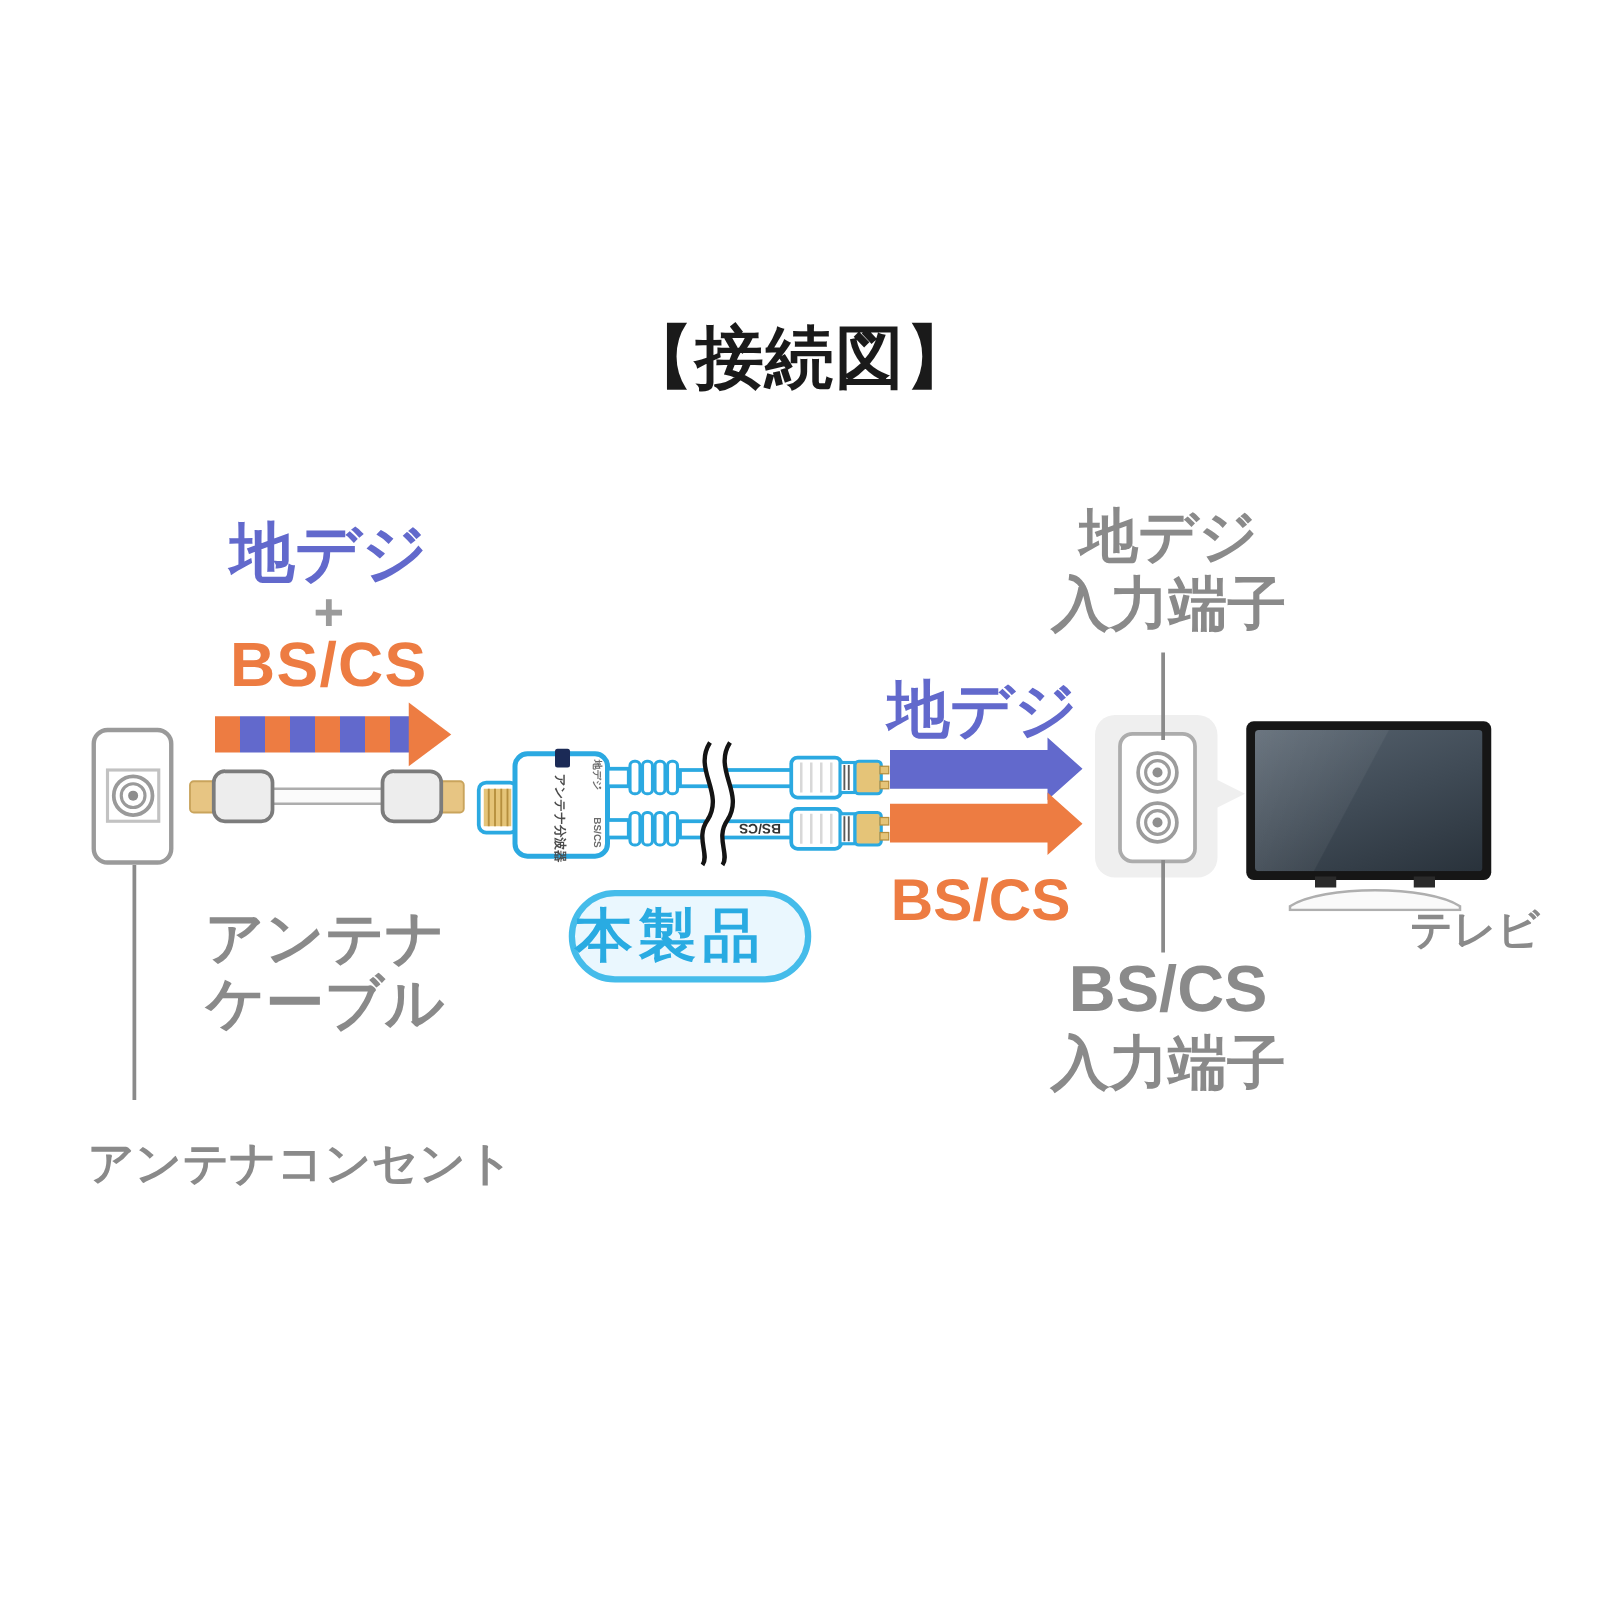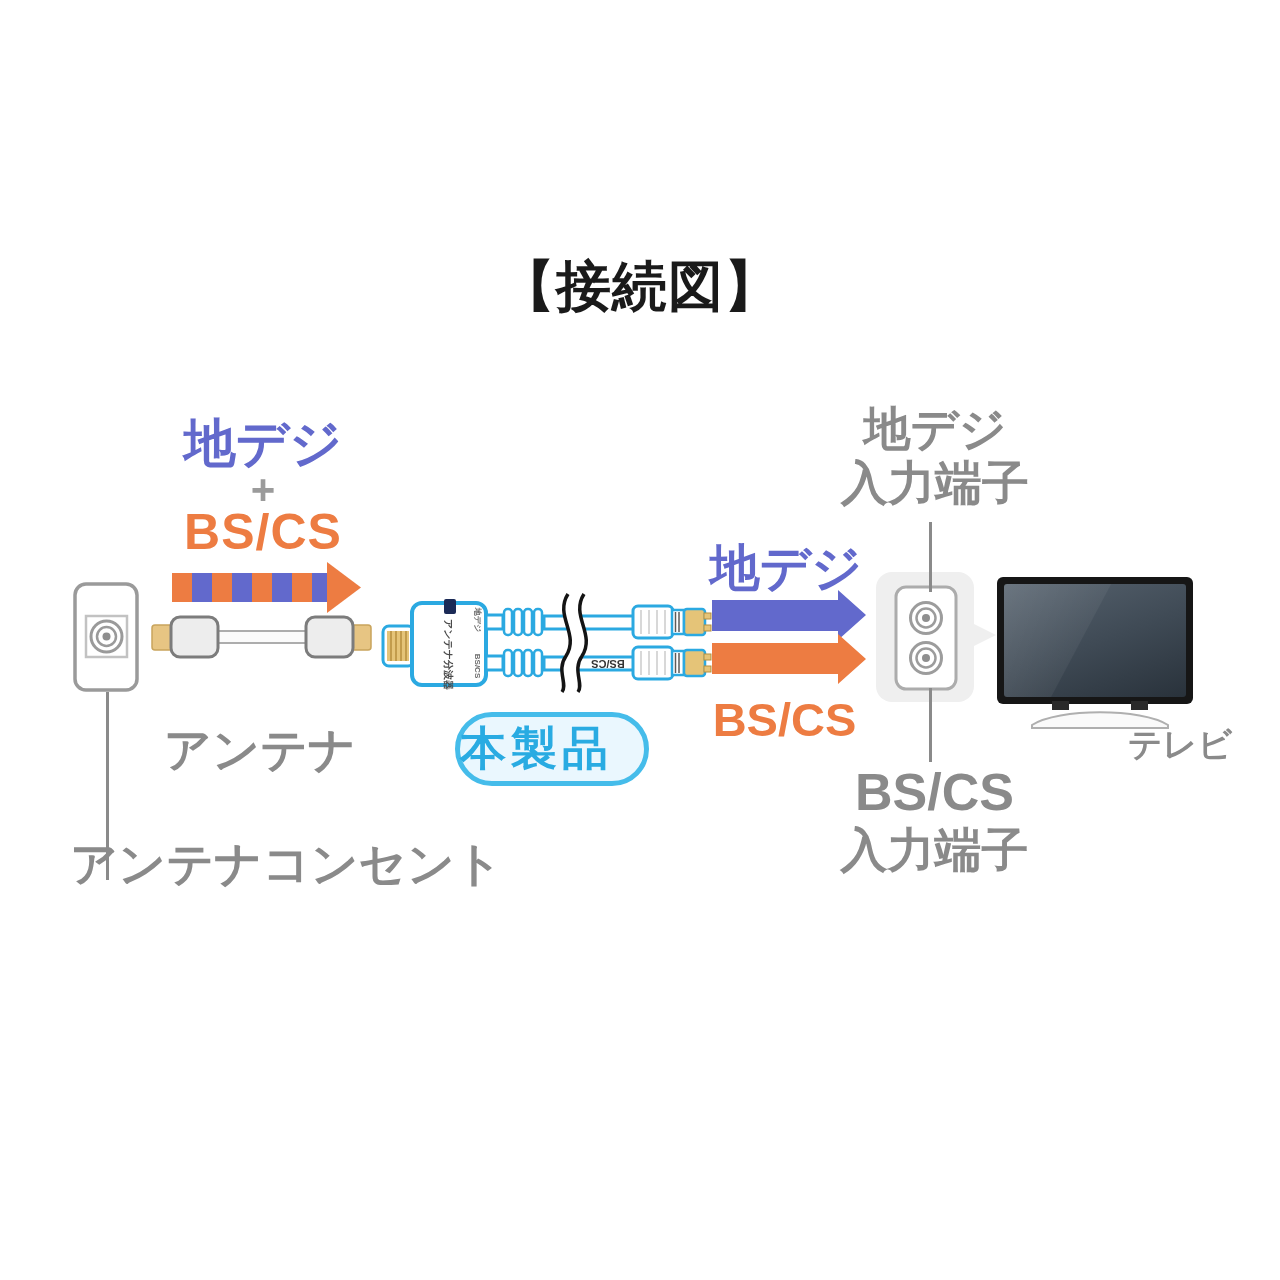--- a/index.html
+++ b/index.html
@@ -140,24 +140,25 @@
     <g transform="rotate(180 228 75.5)">
       <text x="228" y="79.5" font-size="11" font-weight="bold" fill="#333333" text-anchor="middle">BS/CS</text>
     </g>
   </svg>
 
   <div class="pill">
     <span>本製品</span>
   </div>
 
   <div class="vline" style="left:106px;top:692px;height:188px;"></div>
-  <div class="lbl gray" style="left:70px;top:838px;font-size:47px;text-align:center;">アンテナコンセント</div>
+  <div class="lbl gray" style="left:70px;top:910px;font-size:37px;text-align:center;">アンテナコンセント</div>
 
   <div class="lbl gray" style="left:120px;top:688px;width:280px;font-size:47px;line-height:52px;margin-top:36px;">
     <div>アンテナ</div>
+    <div>ケーブル</div>
   </div>
 
   <div class="lbl blue" style="left:706px;top:540px;width:160px;font-size:50px;">地デジ</div>
   <svg class="abs" style="left:702px;top:580px;" width="172" height="110" viewBox="0 0 172 110">
     <polygon points="10,20 136,20 136,10 164,35 136,60 136,51 10,51" fill="#6269CC"></polygon>
     <polygon points="10,63 136,63 136,54 164,79 136,104 136,94 10,94" fill="#ED7C42"></polygon>
   </svg>
   <div class="lbl orange" style="left:702px;top:694px;width:165px;font-size:47px;">BS/CS</div>
 
   <div class="lbl gray" style="left:830px;top:402px;width:210px;font-size:47px;line-height:54px;">

